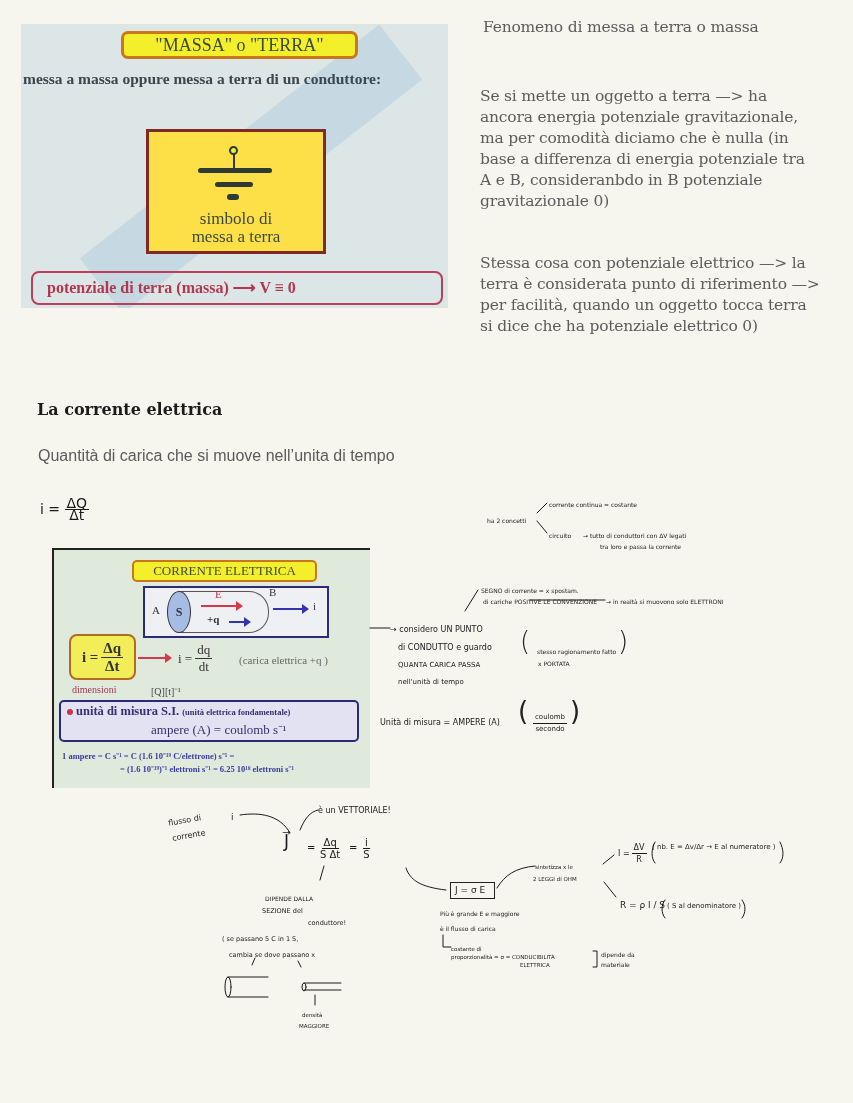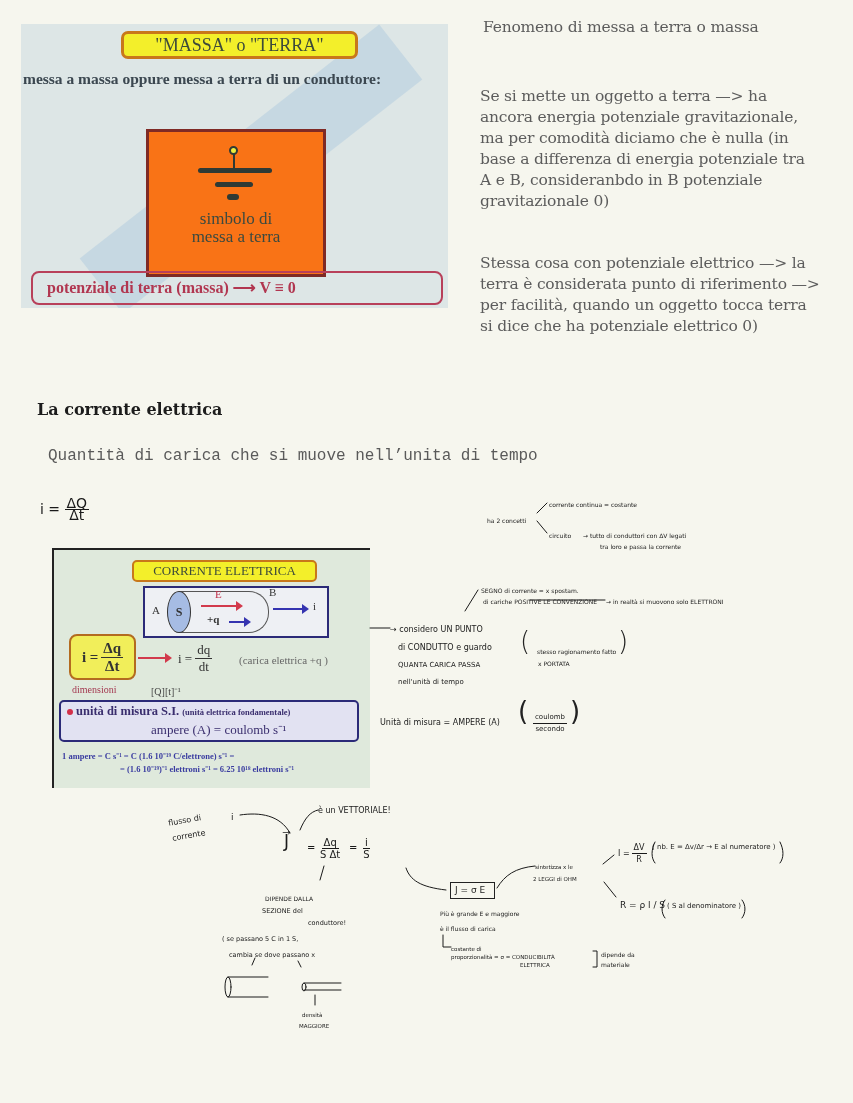--- a/index.html
+++ b/index.html
@@ -18,22 +18,22 @@
     background: #f3ef2a; border: 3px solid #c8781a; border-radius: 7px;
     font-family: "Liberation Serif", serif; font-size: 18px; color: #3d4a3a;
     text-align: center; line-height: 22px;
   }
   .slide1 .desc {
     position: absolute; left: 2px; top: 46px; width: 425px;
     font-family: "Liberation Serif", serif; font-weight: bold; font-size: 15.5px;
     color: #3b4750; line-height: 18px;
   }
   .slide1 .sym-box {
-    position: absolute; left: 125px; top: 105px; width: 180px; height: 148px;
-    background: #f97316; border: 3px solid #7f2a25;
+    position: absolute; left: 125px; top: 105px; width: 180px; height: 125px;
+    background: #fde047; border: 3px solid #7f2a25;
   }
   .slide1 .sym-box .g1 { position: absolute; left: 49px; top: 36px; width: 74px; height: 5px; background: #2f3a35; border-radius: 3px; }
   .slide1 .g-stem { position: absolute; left: 84px; top: 21px; width: 2px; height: 15px; background: #2f3a35; }
   .slide1 .g-top { position: absolute; left: 80px; top: 14px; width: 9px; height: 9px; border: 2px solid #2f3a35; border-radius: 50%; background: #ecee3c; }
   .slide1 .g2 { position: absolute; left: 66px; top: 50px; width: 38px; height: 5px; background: #2f3a35; border-radius: 3px; }
   .slide1 .g3 { position: absolute; left: 78px; top: 62px; width: 12px; height: 6px; background: #2f3a35; border-radius: 3px; }
   .slide1 .sym-label {
     position: absolute; left: 0; top: 78px; width: 100%; text-align: center;
     font-family: "Liberation Serif", serif; font-size: 17px; color: #3b4a40; line-height: 18px;
   }
@@ -55,21 +55,21 @@
   }
   .note-a { left: 483px; top: 17px; width: 330px; }
   .note-b { left: 480px; top: 86px; width: 340px; }
   .note-c { left: 480px; top: 253px; width: 340px; }
 
   .section-title {
     left: 37px; top: 400px; font-family: "DejaVu Serif", serif; font-weight: bold;
     font-size: 16px; color: #1c1c1c;
   }
   .section-sub {
-    left: 48px; top: 447px; font-family: Liberation Mono, monospace; font-size: 16px; color: #5a5a5a;
+    left: 38px; top: 447px; font-family: Liberation Sans, sans-serif; font-size: 16px; color: #5a5a5a;
   }
 
   
   .hw { font-family: "DejaVu Sans", sans-serif; color: #1a1a1a; font-size: 8px; line-height: 11px; white-space: nowrap; }
   .hw-lg { font-size: 14px; }
   .frac { display: inline-flex; flex-direction: column; align-items: center; vertical-align: middle; }
   .frac .num { border-bottom: 1.3px solid #1a1a1a; padding: 0 2px; text-align: right; }
 
   
   .slide2 {

